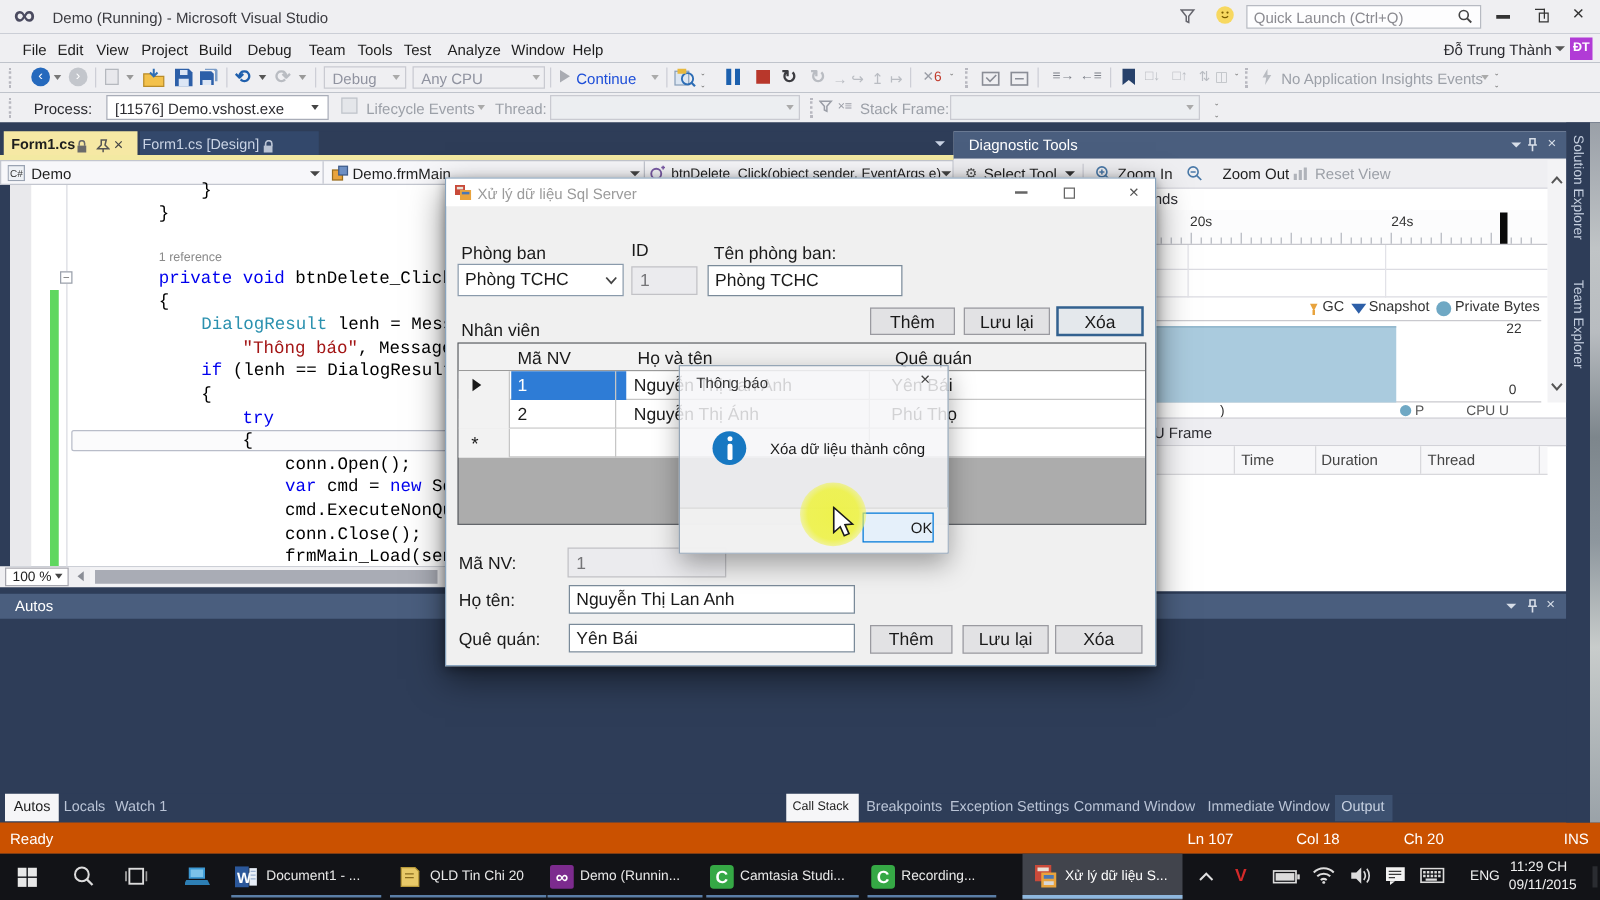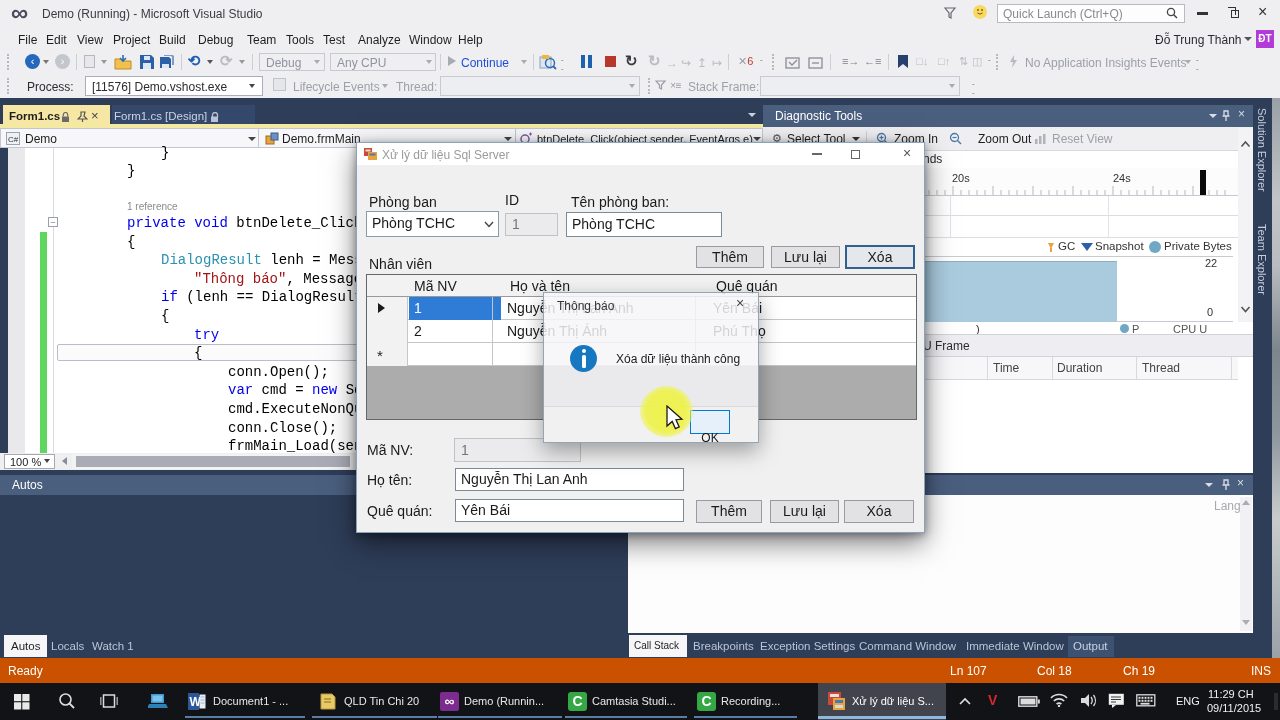--- a/index.html
+++ b/index.html
@@ -390,26 +390,20 @@
 </div>
 
 <div class="abs" style="left:628px;top:475px;width:625px;height:160px;">
   <div class="abs" style="left:0;top:0;width:625px;height:20px;background:#4A5E7E;">
     <div class="abs" style="left:577px;top:8px;width:0;height:0;border-left:4px solid transparent;border-right:4px solid transparent;border-top:4px solid #d7dee8;"></div>
     <svg class="abs" style="left:593px;top:4px;" width="10" height="12">
         <path d="M3 1 h4 v5 h1.5 h-7 h1.5 z M5 6 v5" stroke="#d7dee8" fill="none" stroke-width="1.3"></path>
       </svg>
     <div class="abs" style="left:609px;top:1px;font-size:12px;color:#d7dee8;">×</div>
   </div>
-  <div class="abs" style="left:0;top:20px;width:625px;height:138px;background:#fdfdfe;">
-    <div class="abs t12" style="left:586px;top:4px;color:#a8a8ae;">Lang</div>
-    <div class="abs" style="left:612px;top:2px;width:12px;height:134px;background:#f1f1f3;"></div>
-    <div class="abs" style="left:614px;top:5px;width:0;height:0;border-left:4px solid transparent;border-right:4px solid transparent;border-bottom:5px solid #a9acb5;"></div>
-    <div class="abs" style="left:614px;top:125px;width:0;height:0;border-left:4px solid transparent;border-right:4px solid transparent;border-top:5px solid #a9acb5;"></div>
-  </div>
 </div>
 
 <div class="abs" style="left:0;top:635px;width:1280px;height:23px;background:#2E3D58;">
   <div class="abs" style="left:4px;top:0;width:43px;height:22px;background:#f6f6f8;"></div>
   <div class="abs" style="left:11px;top:5px;font-size:11.5px;color:#1e1e1e;">Autos</div>
   <div class="abs" style="left:51px;top:5px;font-size:11.5px;color:#bac4d6;">Locals</div>
   <div class="abs" style="left:92px;top:5px;font-size:11.5px;color:#bac4d6;">Watch 1</div>
   <div class="abs" style="left:629px;top:0;width:58px;height:22px;background:#f6f6f8;"></div>
   <div class="abs" style="left:634px;top:5px;font-size:10px;color:#1e1e1e;">Call Stack</div>
   <div class="abs" style="left:693px;top:5px;font-size:11.5px;color:#bac4d6;">Breakpoints</div>
@@ -417,21 +411,21 @@
   <div class="abs" style="left:859px;top:5px;font-size:11.5px;color:#bac4d6;">Command Window</div>
   <div class="abs" style="left:966px;top:5px;font-size:11.5px;color:#bac4d6;">Immediate Window</div>
   <div class="abs" style="left:1068px;top:1px;width:46px;height:21px;background:#3D5170;"></div>
   <div class="abs" style="left:1073px;top:5px;font-size:11.5px;color:#c8d2e2;">Output</div>
 </div>
 
 <div class="abs" style="left:0;top:658px;width:1280px;height:25px;background:#CA5100;">
   <div class="abs t12 w" style="left:8px;top:6px;">Ready</div>
   <div class="abs t12 w" style="left:950px;top:6px;">Ln 107</div>
   <div class="abs t12 w" style="left:1037px;top:6px;">Col 18</div>
-  <div class="abs t12 w" style="left:1123px;top:6px;">Ch 19</div>
+  <div class="abs t12 w" style="left:1123px;top:6px;">Ch 20</div>
   <div class="abs t12 w" style="left:1251px;top:6px;">INS</div>
 </div>
 
 <div class="abs" style="left:1253px;top:98px;width:19px;height:560px;background:#2E3D58;">
   <div class="abs vtext" style="left:3px;top:10px;font-size:11px;color:#c5cfdf;">Solution Explorer</div>
   <div class="abs vtext" style="left:3px;top:126px;font-size:11px;color:#c5cfdf;">Team Explorer</div>
 </div>
 <div class="abs" style="left:1272px;top:98px;width:8px;height:560px;background:linear-gradient(180deg,#9aa0a8 0%,#c0c4c6 18%,#b8bcc0 30%,#7d868c 45%,#8e979e 60%,#c8cccb 75%,#9aa2a8 100%);"></div>
 
 <div class="abs" style="left:0;top:683px;width:1280px;height:37px;background:#121317;">
@@ -627,19 +621,19 @@
 </div>
 
 <div class="abs" style="left:543px;top:292px;width:216px;height:151px;background:rgba(245,246,248,0.84);border:1px solid rgba(130,150,170,0.85);box-shadow:0 8px 20px rgba(0,0,0,0.35);">
   <div class="abs" style="left:13px;top:6px;font-size:12px;color:#333;">Thông báo</div>
   <div class="abs" style="left:192px;top:2px;font-size:14px;color:#444;">×</div>
   <div class="abs" style="left:26px;top:52px;width:27px;height:27px;border-radius:50%;background:#1778C2;"></div>
   <div class="abs" style="left:37.5px;top:56px;width:4px;height:4px;border-radius:50%;background:#fff;"></div>
   <div class="abs" style="left:37.5px;top:62px;width:4px;height:13px;background:#fff;border-radius:1.5px;"></div>
   <div class="abs" style="left:61px;top:59px;font-size:12px;color:#1a1a1a;margin-left:11px;">Xóa dữ liệu thành công</div>
   <div class="abs" style="left:0;top:113px;width:214px;height:36px;background:rgba(240,240,240,0.92);border-top:1px solid rgba(215,215,215,0.95);"></div>
-  <div class="abs" style="left:146px;top:117px;width:40px;height:24px;background:#e5f0fa;border:1px solid #0078D7;font-size:12px;color:#1a1a1a;text-align:center;padding-top:20px;">OK</div>
+  <div class="abs" style="left:146px;top:117px;width:57px;height:24px;background:#e5f0fa;border:1px solid #0078D7;font-size:12px;color:#1a1a1a;text-align:right;padding-top:4px;">OK</div>
 </div>
 
 <div class="abs" style="left:640px;top:386px;width:53px;height:51px;border-radius:50%;background:radial-gradient(circle, rgba(238,242,70,0.95) 0%, rgba(238,242,70,0.9) 55%, rgba(240,244,100,0.45) 75%, rgba(240,244,120,0) 92%);"></div>
 <svg class="abs" style="left:665px;top:405px;" width="21" height="30">
     <path d="M2 1 L2 21 L7.2 16.4 L10.4 23.6 L14.2 21.9 L11 14.7 L17 14.2 Z" fill="#fff" stroke="#1a1a1a" stroke-width="1.3"></path>
   </svg>
 
 </body></html>

